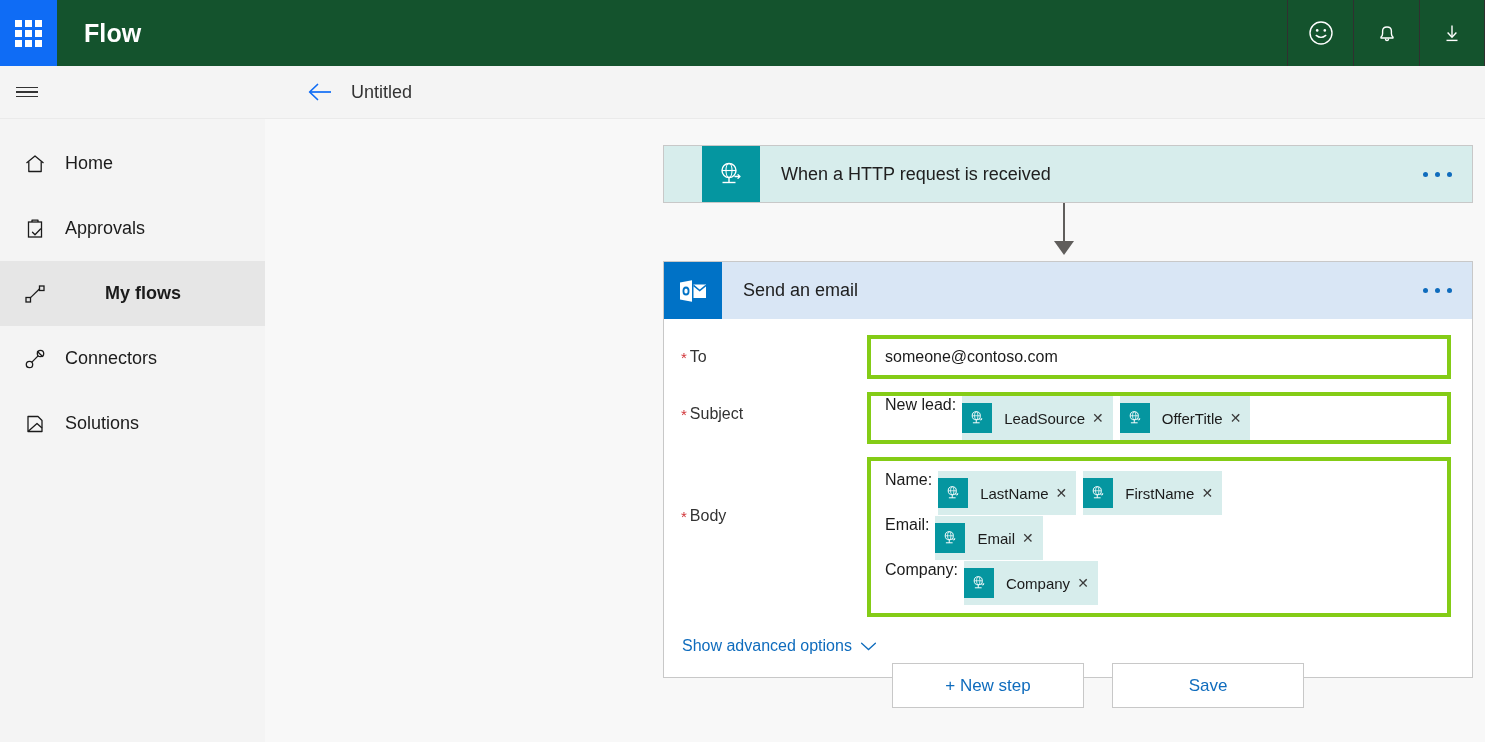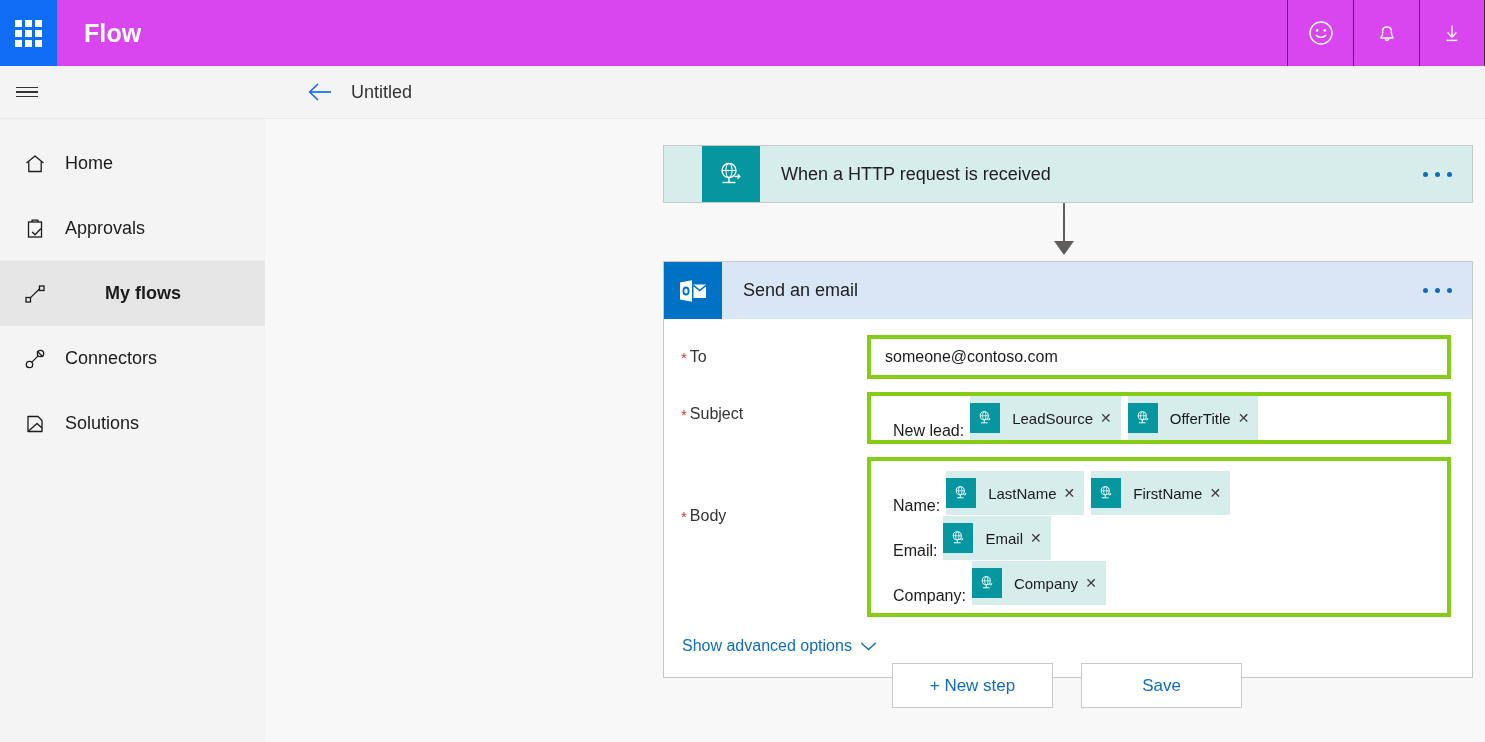--- a/index.html
+++ b/index.html
@@ -7,21 +7,21 @@
     width: 1485px; height: 742px;
     font-family: "Liberation Sans", sans-serif;
     background: #ffffff;
     overflow: hidden;
   }
 
   
   .suitebar {
     position: absolute; top: 0; left: 0;
     width: 1485px; height: 66px;
-    background: #d946ef;
+    background: #14532d;
     display: flex; align-items: stretch;
   }
   .waffle {
     width: 57px; height: 66px;
     background: #0f6cf5;
     display: flex; align-items: center; justify-content: center;
     cursor: pointer;
   }
   .waffle-grid {
     display: grid;
@@ -202,24 +202,23 @@
     font-size: 16px; color: #1b1b1b;
     cursor: text;
   }
   .textbox.multiline {
     display: block;
     min-height: 118px;
     padding: 10px 14px 8px 14px;
   }
 
   .token-line {
-    display: flex; align-items: flex-end;
+    display: flex; align-items: flex-start;
     flex-wrap: wrap;
     min-height: 38px;
-    margin-left: 8px;
   }
   .token-line + .token-line { margin-top: 1px; }
   .line-text {
     font-size: 16px; color: #1b1b1b;
     margin-right: 6px; white-space: nowrap;
   }
   .token {
     display: inline-flex; align-items: center;
     height: 44px;
     background: #d7edec;
@@ -250,21 +249,21 @@
     cursor: pointer;
   }
 
   
   .footer-btns {
     position: absolute;
     top: 544px; left: 627px;
     display: flex; gap: 28px;
   }
   .btn {
-    width: 161px; height: 45px;
+    width: 192px; height: 45px;
     background: #ffffff;
     border: 1px solid #c8c8c8;
     color: #0f6cbd;
     font-size: 17px;
     font-family: "Liberation Sans", sans-serif;
     display: flex; align-items: center; justify-content: center;
     cursor: pointer;
   }
 </style>
 </head>

